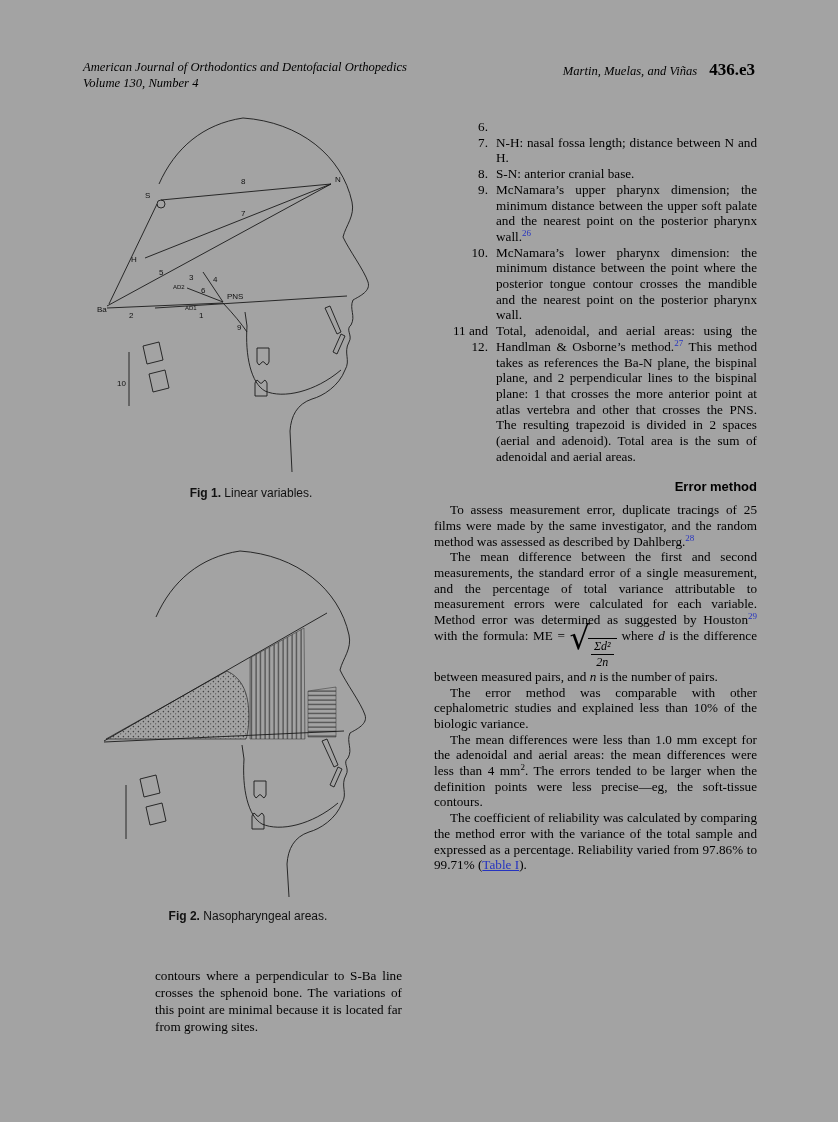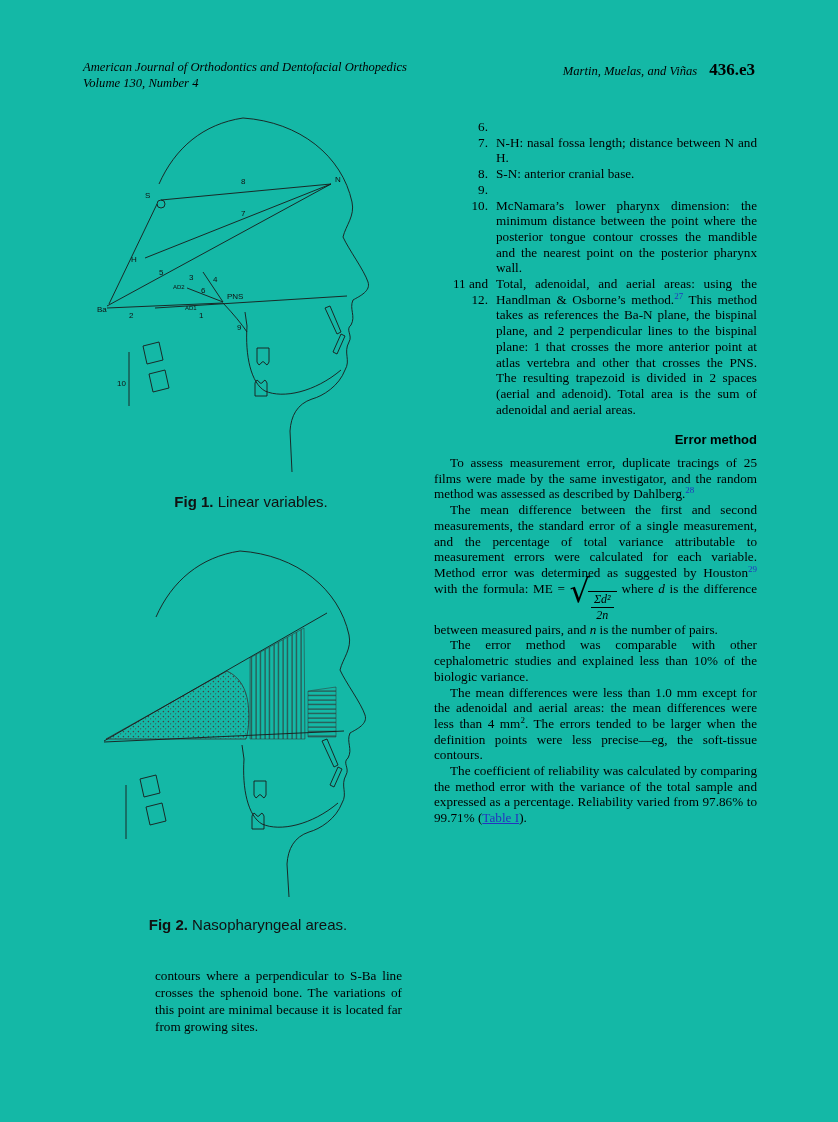--- a/index.html
+++ b/index.html
@@ -1,30 +1,30 @@
 <!DOCTYPE html>
 <html><head>
 <meta charset="utf-8">
 <style>
   * { margin:0; padding:0; box-sizing:border-box; }
   html,body { background:#e8e8e8; }
   body { font-family:"Liberation Serif", serif; color:#000; }
   .page {
-    position:relative; width:838px; height:1122px; background:#14b8a6;
+    position:relative; width:838px; height:1122px; background:#a3a3a3;
     margin:0 auto; overflow:hidden;
   }
   
   .header-left { position:absolute; left:83px; top:60px; font-style:italic; font-size:12.6px; line-height:15.5px; }
   .header-right { position:absolute; right:83px; top:60px; font-size:12.6px; white-space:nowrap; }
   .header-right .authors { font-style:italic; }
   .header-right .pageno { font-weight:bold; font-style:normal; font-size:17px; margin-left:12px; }
   
   .figure { position:absolute; }
   .figure svg { display:block; }
-  .fig-caption { font-family:"Liberation Sans", sans-serif; font-size:15px; text-align:center; margin-top:13px; color:#111; }
+  .fig-caption { font-family:"Liberation Sans", sans-serif; font-size:12px; text-align:center; margin-top:6px; color:#111; }
   .fig-caption b { font-weight:bold; }
   
   .left-cont { position:absolute; left:155px; top:967px; width:247px; font-size:13.2px; line-height:17px; text-align:justify; }
   
   .right-col { position:absolute; left:434px; top:119px; width:323px; font-size:13.2px; line-height:15.7px; text-align:justify; }
   .list-item { display:flex; }
   .li-num { flex:0 0 62px; width:62px; text-align:right; padding-right:8px; }
   .li-text { flex:1; text-align:justify; }
   sup.ref { color:#2533c0; font-size:9px; line-height:0; vertical-align:super; }
   sup.plain { font-size:9px; line-height:0; vertical-align:super; }
@@ -150,20 +150,21 @@
       <span class="li-text"><span>N-H: nasal fossa length; distance between N and H.</span></span>
     </div>
 
     <div class="list-item">
       <span class="li-num">8.</span>
       <span class="li-text"><span>S-N: anterior cranial base.</span></span>
     </div>
 
     <div class="list-item">
       <span class="li-num">9.</span>
+      <span class="li-text"><span>McNamara’s upper pharynx dimension; the minimum distance between the upper soft palate and the nearest point on the posterior pharynx wall.</span><sup class="ref">26</sup></span>
     </div>
 
     <div class="list-item">
       <span class="li-num">10.</span>
       <span class="li-text"><span>McNamara’s lower pharynx dimension: the minimum distance between the point where the posterior tongue contour crosses the mandible and the nearest point on the posterior pharynx wall.</span></span>
     </div>
 
     <div class="list-item">
       <span class="li-num">11 and 12.</span>
       <span class="li-text"><span>Total, adenoidal, and aerial areas: using the Handlman &amp; Osborne’s method.</span><sup class="ref">27</sup><span> This method takes as references the Ba-N plane, the bispinal plane, and 2 perpendicular lines to the bispinal plane: 1 that crosses the more anterior point at atlas vertebra and other that crosses the PNS. The resulting trapezoid is divided in 2 spaces (aerial and adenoid). Total area is the sum of adenoidal and aerial areas.</span></span>

